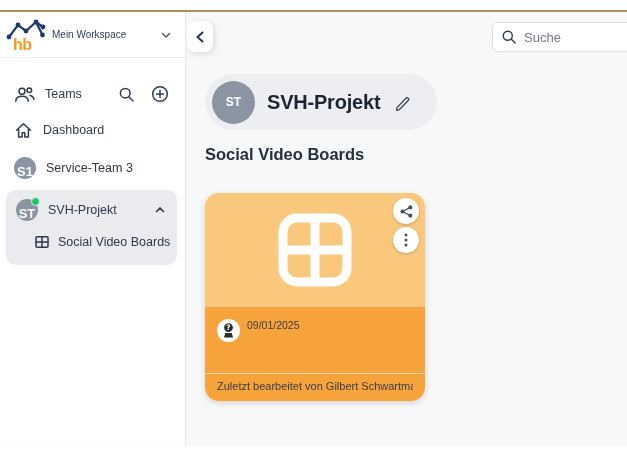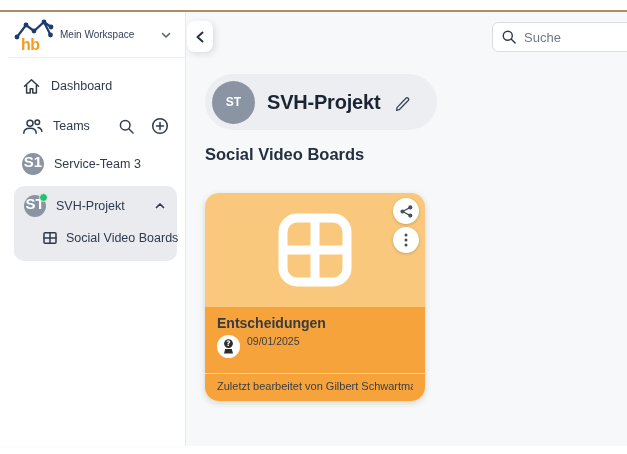--- a/index.html
+++ b/index.html
@@ -6,39 +6,39 @@
   html,body { background:#ffffff; }
   body { font-family:"Liberation Sans","DejaVu Sans",sans-serif; }
   .screen{ position:relative; width:627px; height:454px; background:#ffffff; overflow:hidden; }
 
   .top-accent{ position:absolute; left:0; top:10px; width:100%; height:2px; background:#b28d60; }
 
   .app{ position:absolute; left:0; top:12px; right:0; bottom:8px; display:flex; }
 
   
   .sidebar{ width:186px; min-width:186px; background:#ffffff; border-right:1px solid #e6e8ec;
-            box-shadow:1px 0 3px rgba(30,40,60,0.04); display:flex; flex-direction:column;padding-left:8px; }
+            box-shadow:1px 0 3px rgba(30,40,60,0.04); display:flex; flex-direction:column; }
   .ws-header{ height:46px; display:flex; align-items:center; padding:0 12px 0 6px;
               border-bottom:1px solid #eceef2; }
   .logo{ position:relative; width:40px; height:36px; flex:0 0 auto; }
   .logo svg{ position:absolute; left:0; top:1px; }
   .logo .logo-text{ position:absolute; left:7px; bottom:-1px; font-size:16px; font-weight:800;
                     color:#f59b1f; letter-spacing:-0.5px; }
   .ws-label{ font-size:10px; color:#33415c; margin-left:6px; flex:1; }
   .icon{ display:inline-flex; align-items:center; justify-content:center; }
   .stroke-ic{ stroke:#2e3a4d; fill:none; stroke-width:1.5; stroke-linecap:round; stroke-linejoin:round; }
 
   .nav{ padding:12px 8px 0 8px; }
   .nav-row{ height:32px; display:flex; align-items:center; gap:10px; padding:0 6px; border-radius:8px; cursor:pointer; }
   .nav-row + .nav-row{ margin-top:4px; }
   .nav-label{ font-size:12.5px; color:#2e3a4d; flex:1; white-space:nowrap; }
   .row-actions{ display:flex; align-items:center; gap:16px; padding-right:2px; }
 
   .avatar-sm{ width:22px; height:22px; border-radius:50%; background:#8b94a3; color:#ffffff;
-              font-size:15px; font-weight:700; display:flex; align-items:flex-start; justify-content:center;
+              font-size:13px; font-weight:700; display:flex; align-items:flex-end; justify-content:center;
               flex:0 0 auto; position:relative; }
   .status-dot{ position:absolute; top:-2px; right:-2px; width:9px; height:9px; border-radius:50%;
                background:#1ec56a; border:1.5px solid #e9ebee; }
 
   .team-block{ background:#e9ebee; border-radius:10px; margin:6px 0 0 -2px; padding:5px 4px 10px 4px; }
   .team-block .nav-row{ height:30px; }
   .sub-row{ height:30px; display:flex; align-items:center; gap:8px; padding:4px 6px 0 24px; cursor:pointer; }
 
   
   .main{ position:relative; flex:1; background:#f7f8f9; overflow:hidden; }
@@ -111,30 +111,20 @@
         <span class="ws-label">Mein Workspace</span>
         <span class="icon">
           <svg width="14" height="14" viewBox="0 0 14 14">
               <polyline class="stroke-ic" points="3.5,5.5 7,9 10.5,5.5" style="stroke:#5b6472;stroke-width:1.6"></polyline>
             </svg>
         </span>
       </div>
 
       <div class="nav">
 
-        <div class="nav-row">
-          <span class="icon">
-            <svg width="19" height="19" viewBox="0 0 19 19">
-              <path class="stroke-ic" d="M2.5 9.2 L9.5 2.8 L16.5 9.2" stroke-width="1.7"></path>
-              <path class="stroke-ic" d="M4.6 8.2 V16 h3.6 v-4.2 h2.6 V16 h3.6 V8.2" stroke-width="1.7"></path>
-            </svg>
-          </span>
-          <span class="nav-label">Dashboard</span>
-        </div>
-
         <div class="nav-row" style="margin-top:8px">
           <span class="icon">
             <svg width="21" height="19" viewBox="0 0 21 19">
               <circle class="stroke-ic" cx="8" cy="6.2" r="3" stroke-width="1.6"></circle>
               <path class="stroke-ic" d="M1.8 16.2 c0-3.4 2.9-5 6.2-5 s6.2 1.6 6.2 5" stroke-width="1.6"></path>
               <circle class="stroke-ic" cx="15.3" cy="5.2" r="2.3" stroke-width="1.5"></circle>
               <path class="stroke-ic" d="M16 10.4 c2.2 0.4 3.8 1.8 3.8 4.2" stroke-width="1.5"></path>
             </svg>
           </span>
           <span class="nav-label">Teams</span>
@@ -146,20 +136,30 @@
               </svg>
             </span>
             <span class="icon">
               <svg width="18" height="18" viewBox="0 0 18 18">
                 <circle class="stroke-ic" cx="9" cy="9" r="7.3" stroke-width="1.4"></circle>
                 <line class="stroke-ic" x1="9" y1="5.5" x2="9" y2="12.5" stroke-width="1.4"></line>
                 <line class="stroke-ic" x1="5.5" y1="9" x2="12.5" y2="9" stroke-width="1.4"></line>
               </svg>
             </span>
           </span>
+        </div>
+
+        <div class="nav-row">
+          <span class="icon">
+            <svg width="19" height="19" viewBox="0 0 19 19">
+              <path class="stroke-ic" d="M2.5 9.2 L9.5 2.8 L16.5 9.2" stroke-width="1.7"></path>
+              <path class="stroke-ic" d="M4.6 8.2 V16 h3.6 v-4.2 h2.6 V16 h3.6 V8.2" stroke-width="1.7"></path>
+            </svg>
+          </span>
+          <span class="nav-label">Dashboard</span>
         </div>
 
         <div class="nav-row" style="margin-top:6px">
           <span class="avatar-sm">
             <span>S1</span>
           </span>
           <span class="nav-label">Service-Team 3</span>
         </div>
 
         <div class="team-block">
@@ -256,21 +256,20 @@
                   <circle cx="2" cy="7" r="1.5" fill="#44505f"></circle>
                   <circle cx="2" cy="12" r="1.5" fill="#44505f"></circle>
                 </svg>
               </span>
             </button>
           </div>
         </div>
 
         <div class="card-bottom" style="background:#f7a33b">
           <div class="card-body">
-            <div class="card-title">Entscheidungen</div>
             <div class="author-row">
               <span class="q-avatar">
                 <svg width="17" height="17" viewBox="0 0 17 17">
                   <circle cx="8.5" cy="5.6" r="4.4" fill="#2e2e2e"></circle>
                   <text x="8.5" y="8" text-anchor="middle" font-size="7.5" font-weight="bold" fill="#ffffff" font-family="DejaVu Sans, sans-serif">?</text>
                   <path d="M5.2 11 h6.6 l1.2 4.6 h-9 z" fill="#2e2e2e"></path>
                 </svg>
               </span>
               <span>
                 <div class="author-date">09/01/2025</div>

